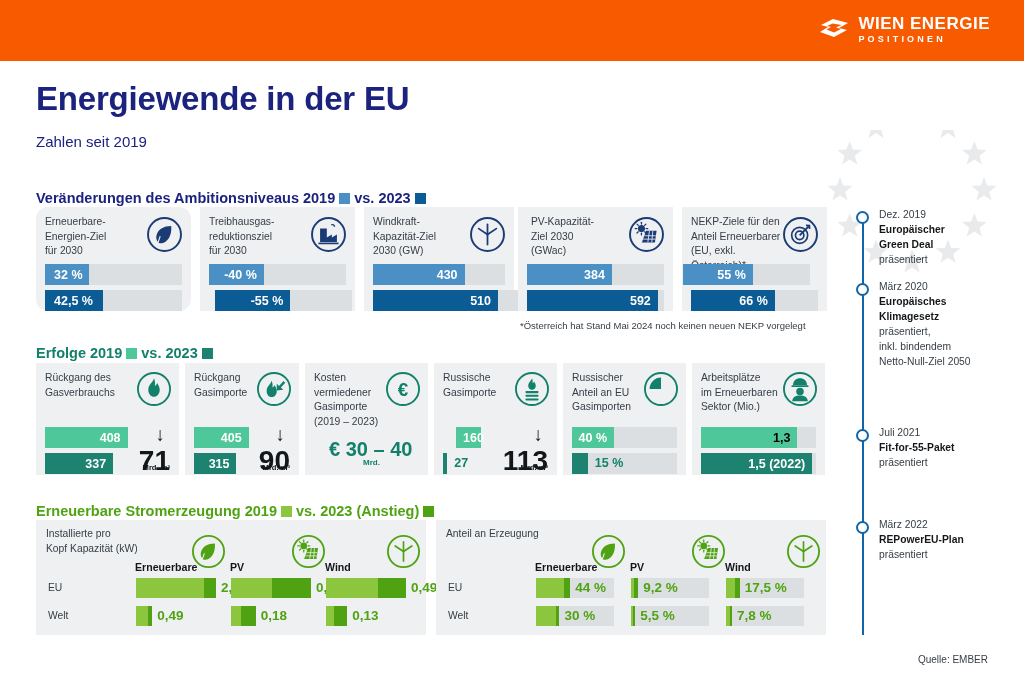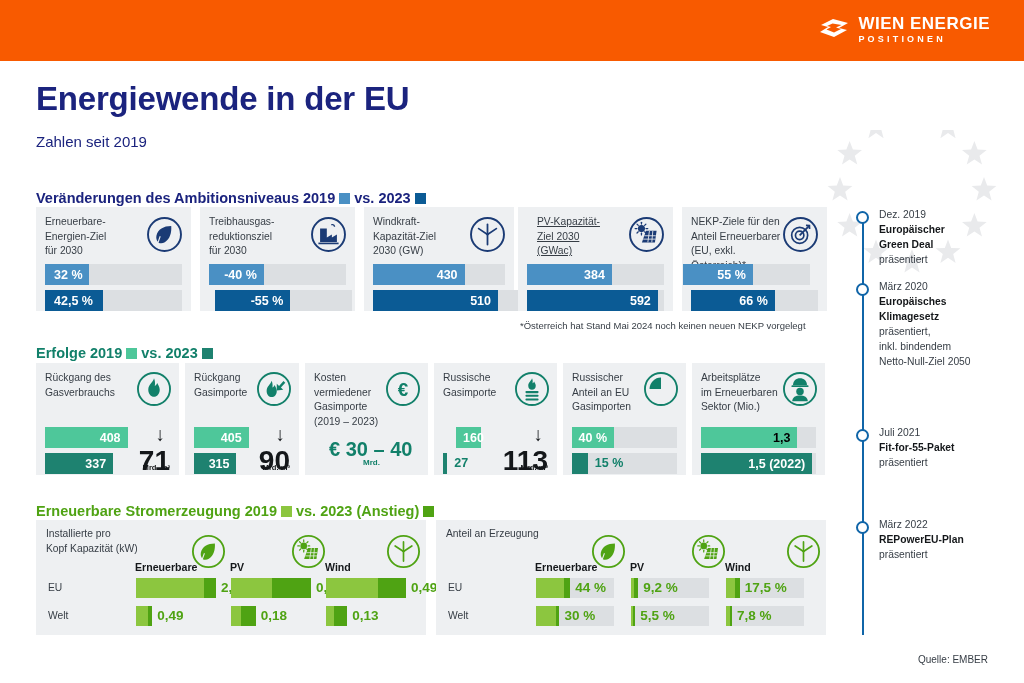--- a/index.html
+++ b/index.html
@@ -107,21 +107,21 @@
         <polygon points="76.0,-15.4 79.2,-6.8 88.4,-6.4 81.2,-0.7 83.6,8.2 76.0,3.1 68.4,8.2 70.8,-0.7 63.6,-6.4 72.8,-6.8" fill="#e9eaec"></polygon>
       </svg></div>
 
   <div id="content">
       <div class="sec-head" style="left: 36px; top: 190px; color: rgb(27, 35, 126);">
         <span>Veränderungen des Ambitionsniveaus 2019</span>
         <span class="sw" style="background: rgb(74, 144, 196);"></span>
         <span>vs. 2023</span>
         <span class="sw" style="background: rgb(11, 91, 149);"></span>
       </div>
-      <div class="card" style="left: 36px; top: 207px; width: 155px; height: 104px;">
+      <div class="card" style="left: 36px; top: 207px; width: 155px; height: 104px; border-radius: 12px;">
         <div class="card-title" style="position: absolute; left: 9px; top: 8px; width: 107px;">Erneuerbare-<br>Energien-Ziel<br>für 2030</div>
         <div class="icon-circle" style="right: 8px; top: 9px;"><svg viewBox="0 0 44 44" width="37" height="37">
             <circle cx="22" cy="22" r="19.6" fill="none" stroke="#1b3b75" stroke-width="2.3"></circle>
             <g fill="#1b3b75" stroke="none">
               <path d="M30 12c-9 0-16 4-17.6 11.4-.6 2.8.2 5.4 1.5 7.1l2.4-6.6 1.2.5-2.6 7.3c2 1 5 1 7.5-.6C28.6 27.7 30.6 19.6 30 12z"></path>
             </g>
           </svg></div>
         <div class="bartrack" style="left: 9px; top: 57px; width: 137px; height: 21px;">
           <div class="barfill" style="width: 32%; background: rgb(74, 144, 196);">
             <span style="position: absolute; right: auto; color: rgb(255, 255, 255); font-weight: bold; font-size: 12.5px; white-space: nowrap; left: 9px;">32 %</span>
@@ -170,21 +170,21 @@
             <span style="position: absolute; right: 7px; color: rgb(255, 255, 255); font-weight: bold; font-size: 12.5px; white-space: nowrap;">430</span>
           </div>
         </div>
         <div class="bartrack" style="left: 9px; top: 83px; width: 152px; height: 21px; padding-left: 36px;">
           <div class="barfill" style="width: 82.2581%; background: rgb(11, 91, 149);">
             <span style="position: absolute; right: 7px; color: rgb(255, 255, 255); font-weight: bold; font-size: 12.5px; white-space: nowrap;">510</span>
           </div>
         </div>
       </div>
       <div class="card" style="left: 518px; top: 207px; width: 155px; height: 104px;">
-        <div class="card-title" style="position: absolute; left: 19px; top: 8px; width: 107px; text-decoration: underline;">PV-Kapazität-<br>Ziel 2030<br>(GWac)</div>
+        <div class="card-title" style="position: absolute; left: 13px; top: 8px; width: 107px;">PV-Kapazität-<br>Ziel 2030<br>(GWac)</div>
         <div class="icon-circle" style="right: 8px; top: 9px;"><svg viewBox="0 0 44 44" width="37" height="37">
             <circle cx="22" cy="22" r="19.6" fill="none" stroke="#1b3b75" stroke-width="2.3"></circle>
             <g fill="#1b3b75" stroke="none">
               <circle cx="16" cy="15" r="4.2"></circle>
               <g stroke="#1b3b75" stroke-width="1.5" stroke-linecap="round">
                 <line x1="16" y1="7.5" x2="16" y2="9.6"></line>
                 <line x1="16" y1="20.4" x2="16" y2="22.5"></line>
                 <line x1="8.5" y1="15" x2="10.6" y2="15"></line>
                 <line x1="21.4" y1="15" x2="23.5" y2="15"></line>
                 <line x1="10.7" y1="9.7" x2="12.2" y2="11.2"></line>

